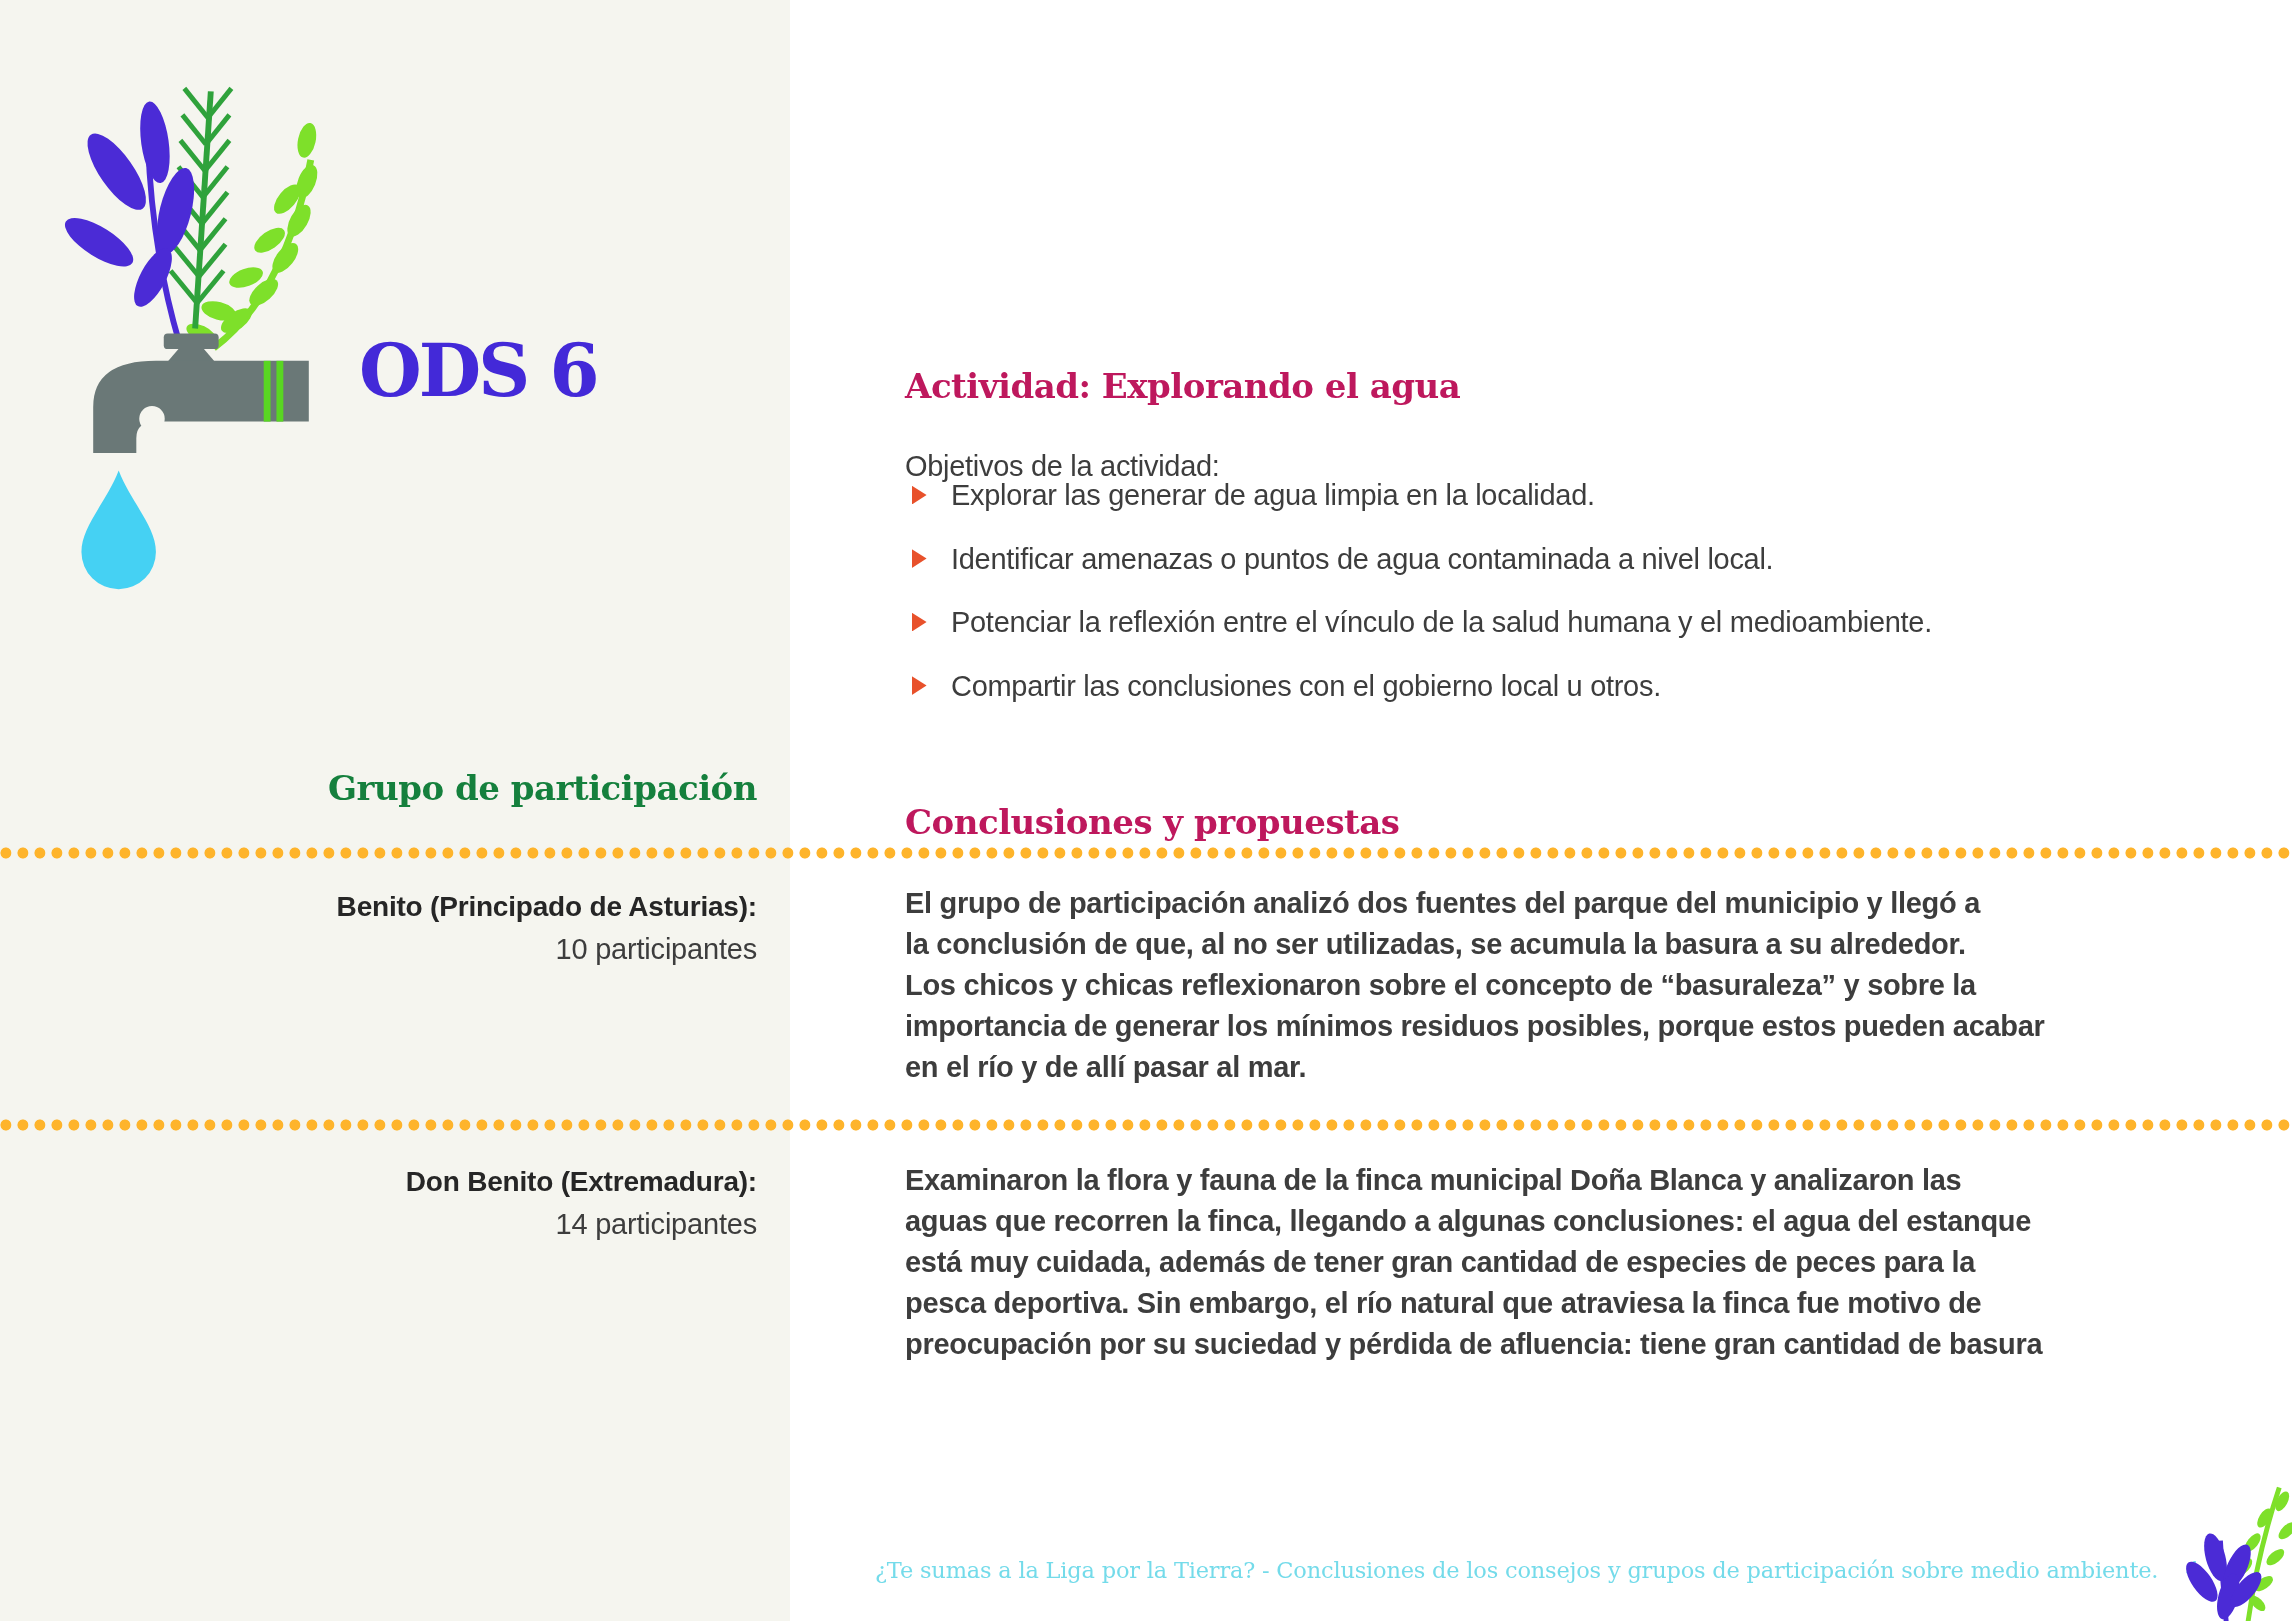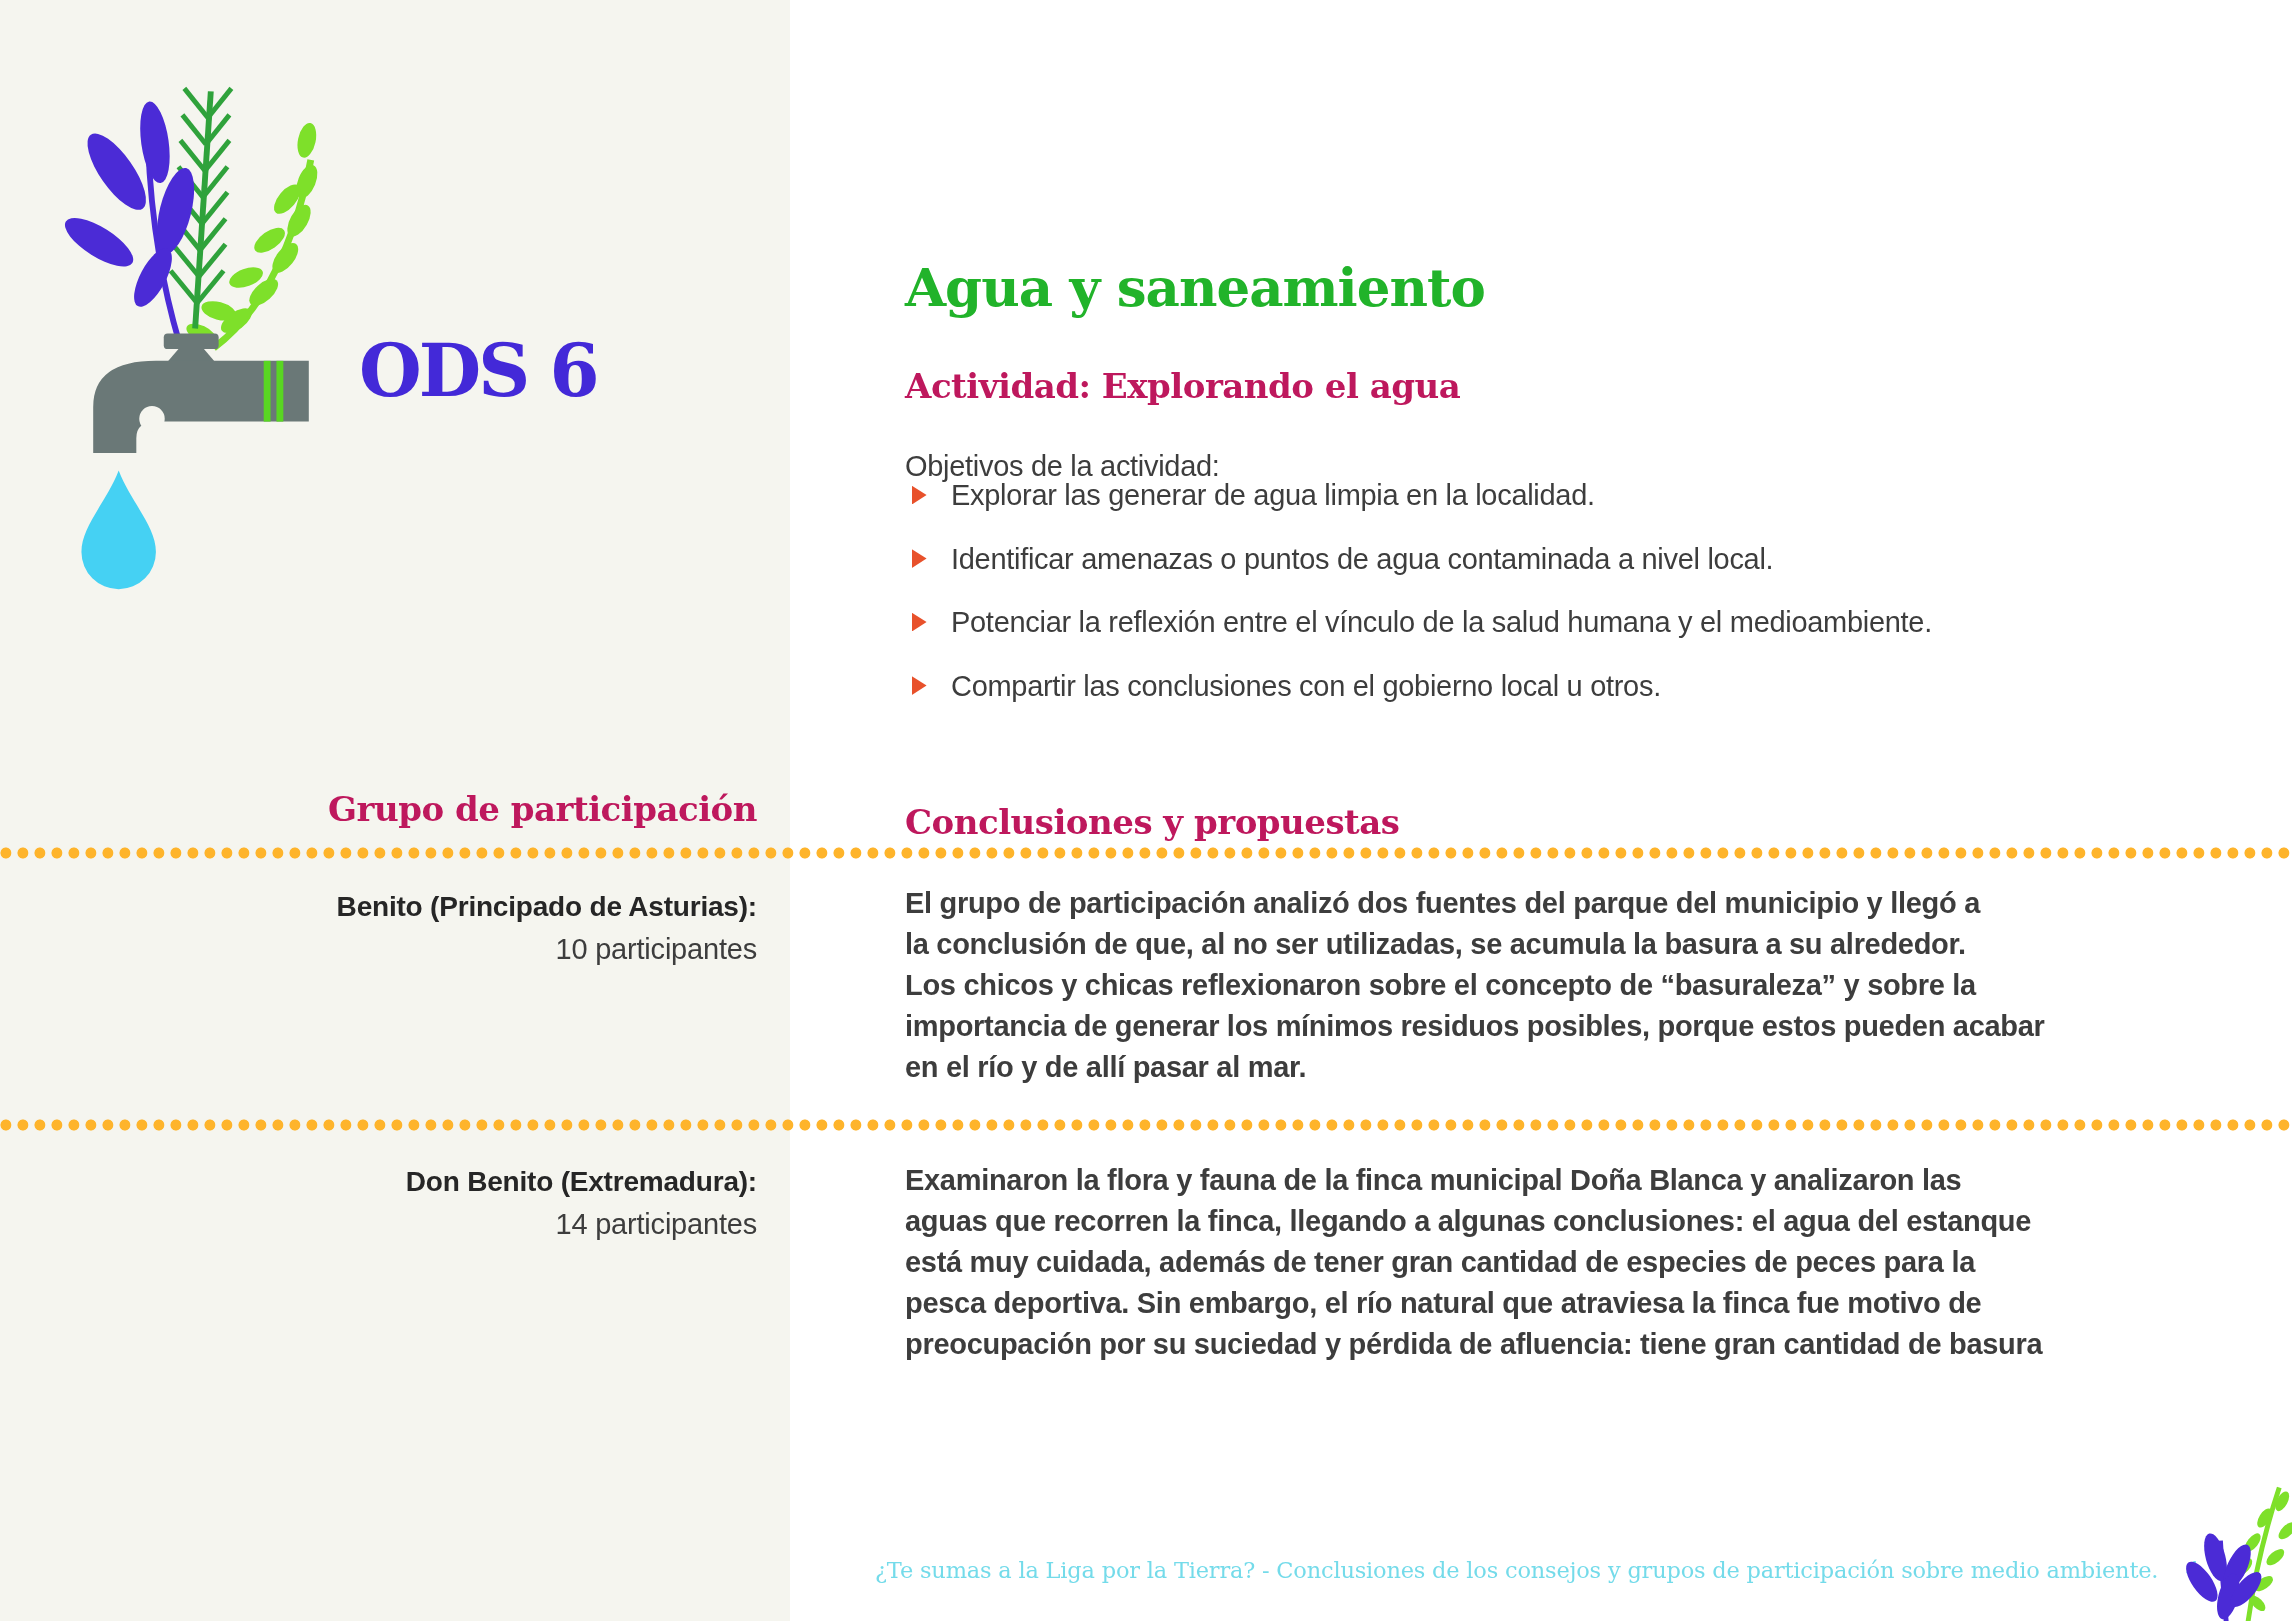--- a/index.html
+++ b/index.html
@@ -24,23 +24,23 @@
     color:#21B32A; letter-spacing:-1px; white-space:nowrap;
   }
   .h-purple{
     position:absolute; left:905px;
     font-family:"DejaVu Serif", serif; font-weight:700; font-size:34px; line-height:1;
     color:#be185d; letter-spacing:-0.5px; white-space:nowrap;
   }
   .h-activity{ top:341px; }
   .h-conclusions{ top:777px; }
   .h-orange{
-    position:absolute; left:59px; top:792px; width:698px; text-align:right;
+    position:absolute; left:59px; top:771px; width:698px; text-align:right;
     font-family:"DejaVu Serif", serif; font-weight:700; font-size:34px; line-height:1;
-    color:#be185d; letter-spacing:-0.5px; white-space:nowrap;
+    color:#15803d; letter-spacing:-0.5px; white-space:nowrap;
   }
 
   
   .obj-label{
     position:absolute; left:905px; top:419px;
     font-size:29px; line-height:1.25; color:#3D3D3D; letter-spacing:-0.3px;
   }
   .obj-list{
     position:absolute; left:905px; top:476px; width:1313px;
     margin:0; padding:0; list-style:none;
@@ -147,21 +147,20 @@
     </g>
     <rect x="214" y="313" width="7" height="62" fill="#59D622"></rect>
     <rect x="227" y="313" width="7" height="62" fill="#59D622"></rect>
     <circle cx="100" cy="372" r="13" fill="#F5F5EF"></circle>
 
     <path d="M66,425 C53,458 28,482 28,508 A38,38 0 0 0 104,508 C104,482 79,458 66,425 Z" fill="#45D1F3"></path>
   </svg>
 
   <div class="ods-label">ODS 6</div>
 
-  <h1 class="h-title">Agua y saneamiento</h1>
   <h2 class="h-purple h-activity">Actividad: Explorando el agua</h2>
   <p class="obj-label">Objetivos de la actividad:</p>
 
   <ul class="obj-list">
     <li>
       <span class="tri"></span>
       <span>Explorar las generar de agua limpia en la localidad.</span>
     </li>
     <li>
       <span class="tri"></span>

